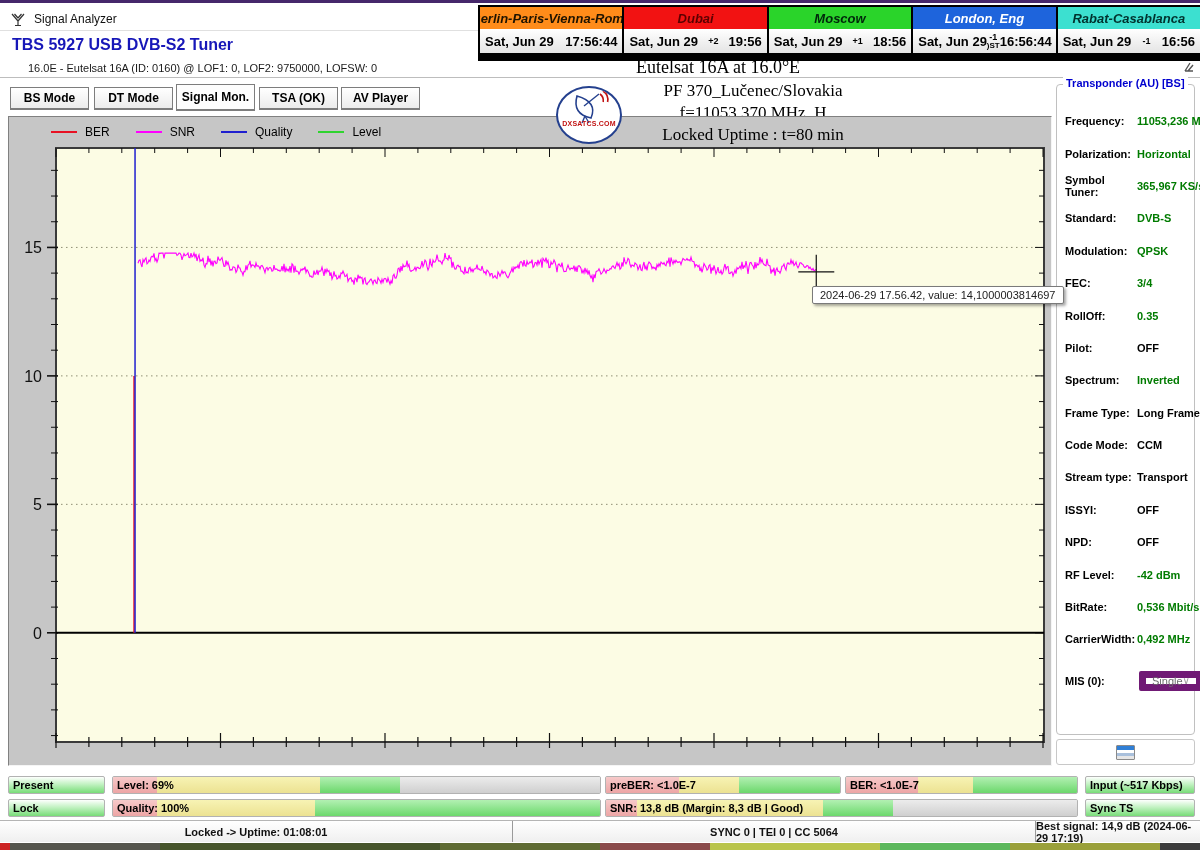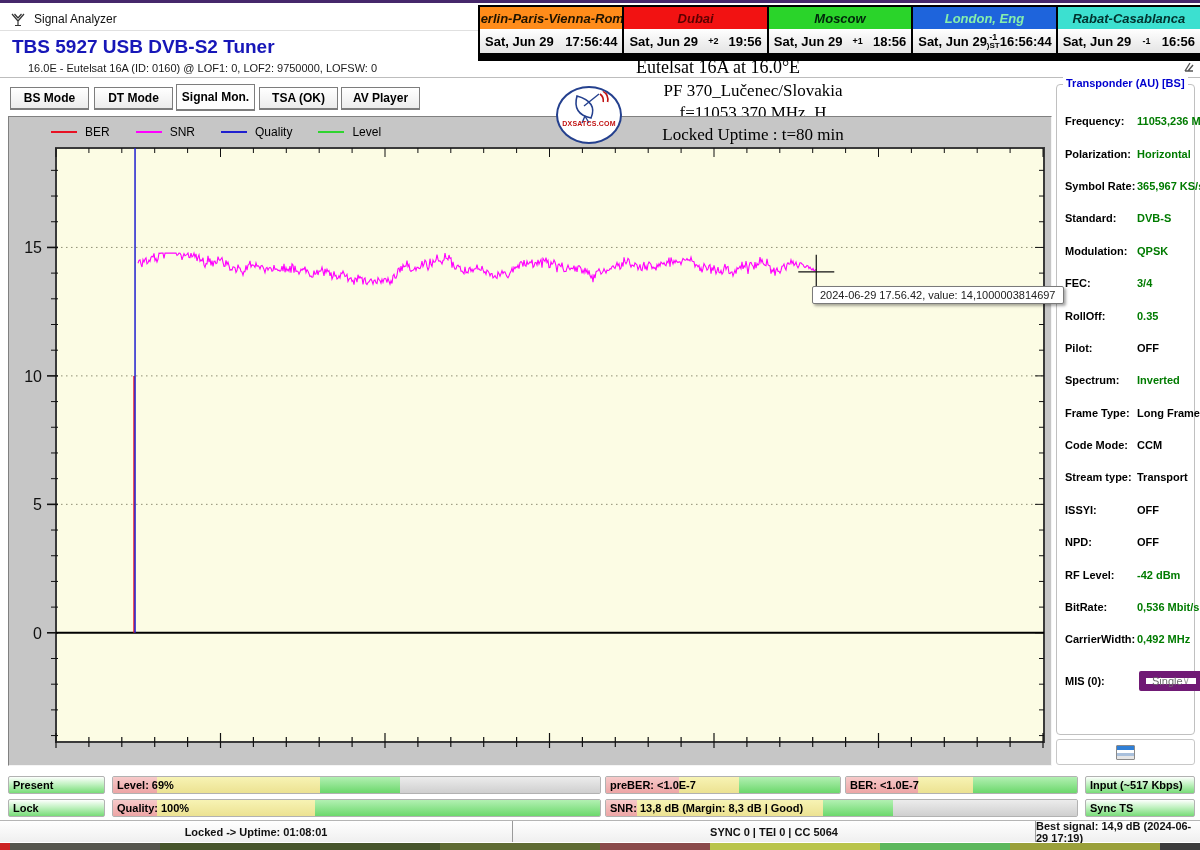--- a/index.html
+++ b/index.html
@@ -23,21 +23,21 @@
   .clock-time-row{height:24px;background:linear-gradient(#ffffff,#e4e4e4);display:flex;align-items:center;
               padding:0 5px;font-size:13px;font-weight:bold;}
   .clock-date{white-space:nowrap;}
   .clock-offset{flex:1;display:flex;flex-direction:column;align-items:center;justify-content:flex-start;line-height:1;}
   .clock-offset .o1{font-size:9px;font-weight:bold;margin-top:1px;}
   .clock-offset .o2{font-size:8px;font-weight:bold;}
   .clock-time{white-space:nowrap;}
   #corner-glyph{left:1183px;top:59px;width:12px;height:14px;}
 
   
-  #tuner-name{left:12px;top:36px;font-size:19px;font-weight:bold;color:#1717b8;}
+  #tuner-name{left:12px;top:36px;font-size:16px;font-weight:bold;color:#1717b8;}
   #tuner-details{left:28px;top:62px;font-size:11px;color:#1a1a1a;}
 
   
   .hdr{font-family:"Liberation Serif",serif;color:#000;text-align:center;}
   #hdr-sat{left:418px;top:57px;width:600px;font-size:18px;}
   #hdr-loc{left:553px;top:81px;width:400px;font-size:17px;}
   #hdr-frq{left:553px;top:103px;width:400px;font-size:17px;}
   #hdr-upt{left:553px;top:125px;width:400px;font-size:17px;z-index:5;}
 
   
@@ -143,21 +143,21 @@
       <div class="clock-city" style="background: rgb(42, 212, 42); color: rgb(0, 39, 11);">Moscow</div>
       <div class="clock-time-row">
         <span class="clock-date">Sat, Jun 29</span>
         <span class="clock-offset">
           <span class="o1">+1</span>
         </span>
         <span class="clock-time">18:56</span>
       </div>
     </div>
     <div class="clock">
-      <div class="clock-city" style="background: rgb(30, 100, 220); color: #86efac;">London, Eng</div>
+      <div class="clock-city" style="background: rgb(30, 100, 220); color: #ffffff;">London, Eng</div>
       <div class="clock-time-row">
         <span class="clock-date">Sat, Jun 29</span>
         <span class="clock-offset">
           <span class="o1">-1</span>
           <span class="o2">)ST</span>
         </span>
         <span class="clock-time">16:56:44</span>
       </div>
     </div>
     <div class="clock">
@@ -356,21 +356,21 @@
   <div id="tp-rows">
       <div class="tp-row">
         <span class="tp-label">Frequency:</span>
         <span class="tp-val green">11053,236 MHz</span>
       </div>
       <div class="tp-row">
         <span class="tp-label">Polarization:</span>
         <span class="tp-val green">Horizontal</span>
       </div>
       <div class="tp-row">
-        <span class="tp-label">Symbol Rate:</span>
+        <span class="tp-label">Symbol Tuner:</span>
         <span class="tp-val green">365,967 KS/s</span>
       </div>
       <div class="tp-row">
         <span class="tp-label">Standard:</span>
         <span class="tp-val green">DVB-S</span>
       </div>
       <div class="tp-row">
         <span class="tp-label">Modulation:</span>
         <span class="tp-val green">QPSK</span>
       </div>

